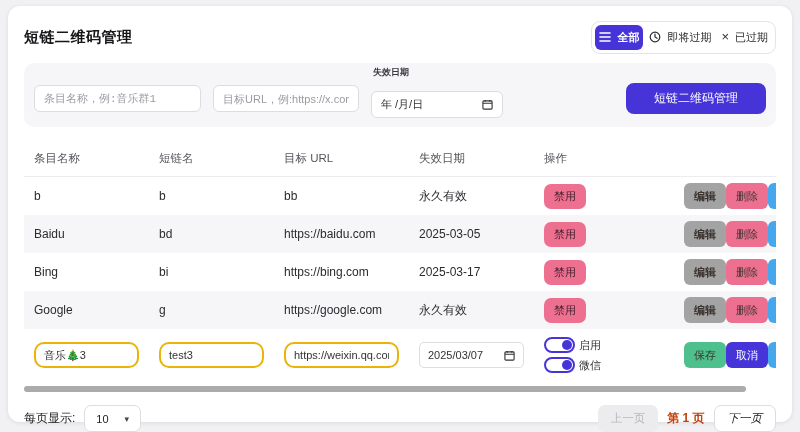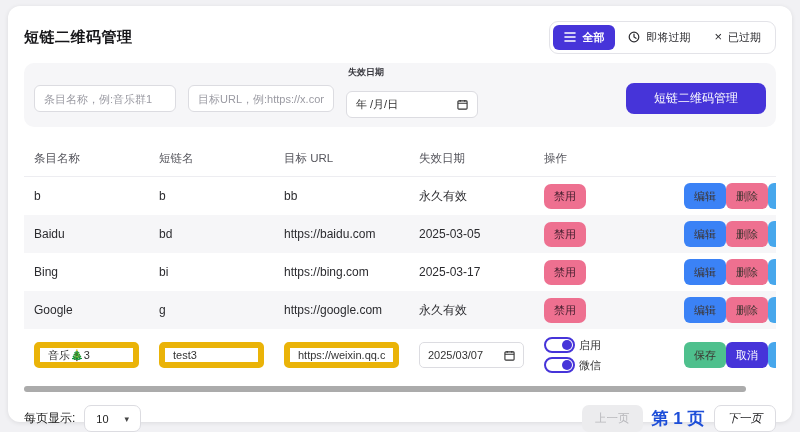--- a/index.html
+++ b/index.html
@@ -10,58 +10,58 @@
     position: absolute; left: 8px; top: 6px; right: 8px; bottom: 10px;
     background: #fff; border-radius: 12px; box-shadow: 0 1px 5px rgba(0,0,0,.09);
     padding: 16px 16px 10px;
   }
 
   
   .hdr { display: flex; justify-content: space-between; align-items: center; height: 30px; }
   .title { font-size: 15px; font-weight: bold; color: #17171a; letter-spacing: .5px; }
   .seg { display: flex; gap: 2px; border: 1px solid #e3e3e8; border-radius: 9px; padding: 3px; background: #fff; align-items: center; }
   .seg-btn { display: flex; align-items: center; gap: 6px; font-size: 11px; color: #2c2c30;
-    padding: 5px 11px; border-radius: 6px; background: transparent; border: none; cursor: pointer; white-space: nowrap;
+    padding: 5px 4px; border-radius: 6px; background: transparent; border: none; cursor: pointer; white-space: nowrap;
     font-family: "Liberation Sans", sans-serif; }
   .seg-btn.active { background: #4634d9; color: #fff; font-weight: bold; }
   .x-glyph { font-size: 13px; line-height: 10px; }
 
   
   .toolbar { margin-top: 11px; background: #f6f6f8; border-radius: 10px;
     padding: 16px 10px 9px 10px; display: flex; gap: 12px; align-items: center; }
   .txt { height: 27px; border: 1px solid #dcdce1; border-radius: 6px; padding: 0 9px;
     font-size: 11px; color: #333; background: #fff; font-family: "Liberation Sans", sans-serif; }
   .txt::placeholder { color: #9a9aa2; }
-  .t-name { width: 142px; } .t-slug { width: 126px; } .t-url { width: 146px; }
+  .t-name { width: 167px; font-family: Liberation Mono, monospace; } .t-slug { width: 126px; } .t-url { width: 146px; }
   .date-group { position: relative; }
   .date-label { position: absolute; top: -13px; left: 2px; font-size: 9px; color: #3a3a40; font-weight: bold; }
   .date-box { width: 132px; height: 27px; border: 1px solid #dcdce1; border-radius: 6px; background: #fff;
     display: flex; align-items: center; justify-content: space-between; padding: 0 9px; font-size: 11px; color: #333; cursor: pointer; margin-top: 12px; }
   .add-btn { margin-left: auto; height: 31px; padding: 0 28px; background: #4634d9; color: #fff;
     font-size: 12px; border: none; border-radius: 8px; cursor: pointer; font-family: "Liberation Sans", sans-serif; }
 
   
   .twrap { margin-top: 14px; overflow: hidden; width: 752px; }
   .tgrid { display: grid; grid-template-columns: 125px 125px 135px 125px 140px 170px; width: 820px; align-items: center; }
   .thead { height: 36px; border-bottom: 1px solid #ededf1; }
   .th { font-size: 11.5px; color: #55555c; padding: 0 10px; }
   .trow { height: 38px; font-size: 12px; color: #2b2b2f; }
   .trow.alt { background: #f6f6f8; }
   .cell { padding: 0 10px; overflow: hidden; white-space: nowrap; }
   .badge { display: inline-block; background: #ee7090; color: #472030; font-size: 11px;
     padding: 5px 10px; border-radius: 7px; border: none; cursor: pointer; font-family: "Liberation Sans", sans-serif; }
   .act { display: flex; padding: 0 10px; }
   .abtn { height: 26px; padding: 0 10px; font-size: 11px; border: none; border-radius: 6px;
     color: #3c3430; cursor: pointer; white-space: nowrap; font-family: "Liberation Sans", sans-serif; }
-  .b-edit { background: #3b82f6; } .b-del { background: #ee7090; } .b-qr { background: #47a7ec; }
+  .b-edit { background: #a3a3a3; font-weight: bold; } .b-del { background: #ee7090; } .b-qr { background: #47a7ec; }
   .b-save { background: #4ec08d; } .b-cancel { background: #4634d9; color: #fff; }
 
   
   .edit-row { height: 52px; }
-  .e-input { width: 100%; height: 26px; border: 6px solid #eab308; border-radius: 5px; padding: 0 8px;
+  .e-input { width: 100%; height: 26px; border: 2px solid #eab308; border-radius: 10px; padding: 0 8px;
     font-size: 11px; color: #333; background: #fff; font-family: "Liberation Sans", sans-serif; }
   .e-date { height: 26px; border: 1px solid #dcdce1; border-radius: 5px; background: #fff;
     display: flex; align-items: center; justify-content: space-between; padding: 0 8px; font-size: 11px; color: #333; cursor: pointer; }
   .tgl-col { display: flex; flex-direction: column; gap: 4px; padding: 0 10px; }
   .tgl-row { display: flex; align-items: center; gap: 4px; font-size: 11px; color: #333; }
   .toggle { width: 31px; height: 16px; border: 2px solid #4634d9; border-radius: 99px; background: #fff;
     position: relative; display: inline-block; cursor: pointer; flex: none; }
   .toggle::after { content: ""; position: absolute; right: 1px; top: 1px; width: 10px; height: 10px;
     background: #4634d9; border-radius: 50%; }
 
@@ -71,21 +71,21 @@
 
   
   .footer { display: flex; justify-content: space-between; align-items: center; margin-top: 13px; }
   .pp { display: flex; align-items: center; gap: 9px; font-size: 12px; color: #222; }
   .pp-select { border: 1px solid #dcdce1; border-radius: 7px; height: 27px; display: flex; align-items: center;
     gap: 16px; padding: 0 11px; font-size: 11px; color: #222; background: #fff; cursor: pointer; }
   .pp-chevron { font-size: 9px; color: #444; }
   .pager { display: flex; align-items: center; gap: 9px; }
   .pg-prev { background: #ececee; color: #b9b9bd; border: none; border-radius: 7px; height: 27px;
     padding: 0 13px; font-size: 11.5px; font-family: "Liberation Sans", sans-serif; }
-  .pg-info { color: #1d4ed8; font-size: 17px; font-weight: bold; }
+  .pg-info { color: #c2410c; font-size: 12px; font-weight: bold; }
   .pg-next { background: #fff; border: 1px solid #dcdce1; border-radius: 7px; height: 27px;
     padding: 0 13px; font-size: 11.5px; color: #1d1d20; cursor: pointer; font-family: "Liberation Sans", sans-serif; font-style: italic; }
 </style>
 </head>
 <body>
 
 <div class="card">
 
   <div class="hdr">
     <div class="title">短链二维码管理</div>

